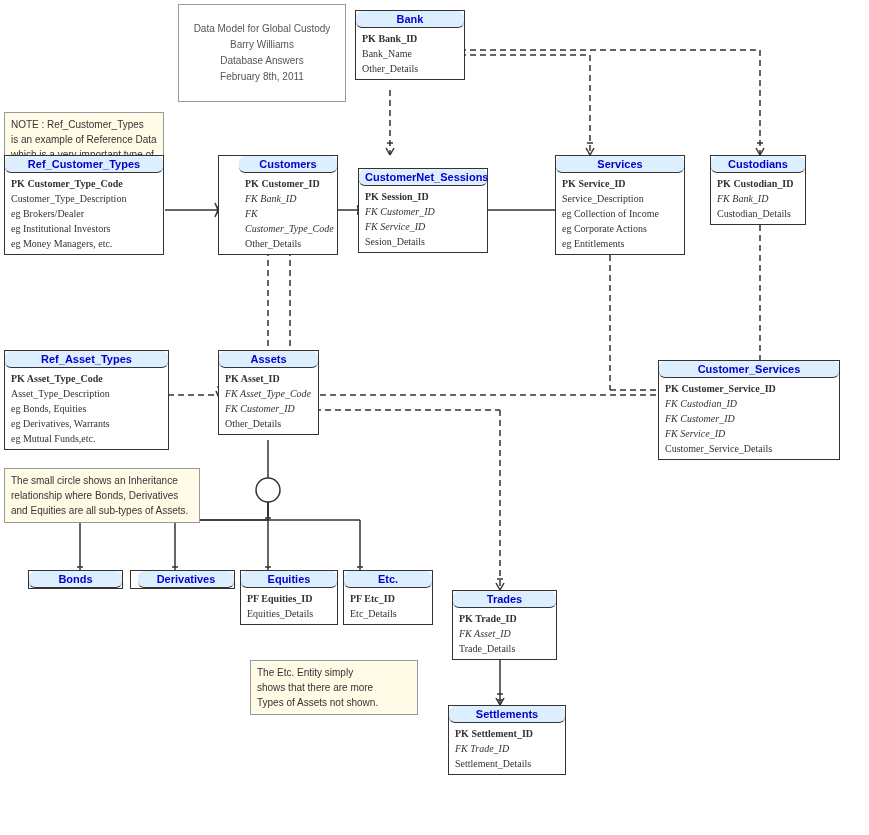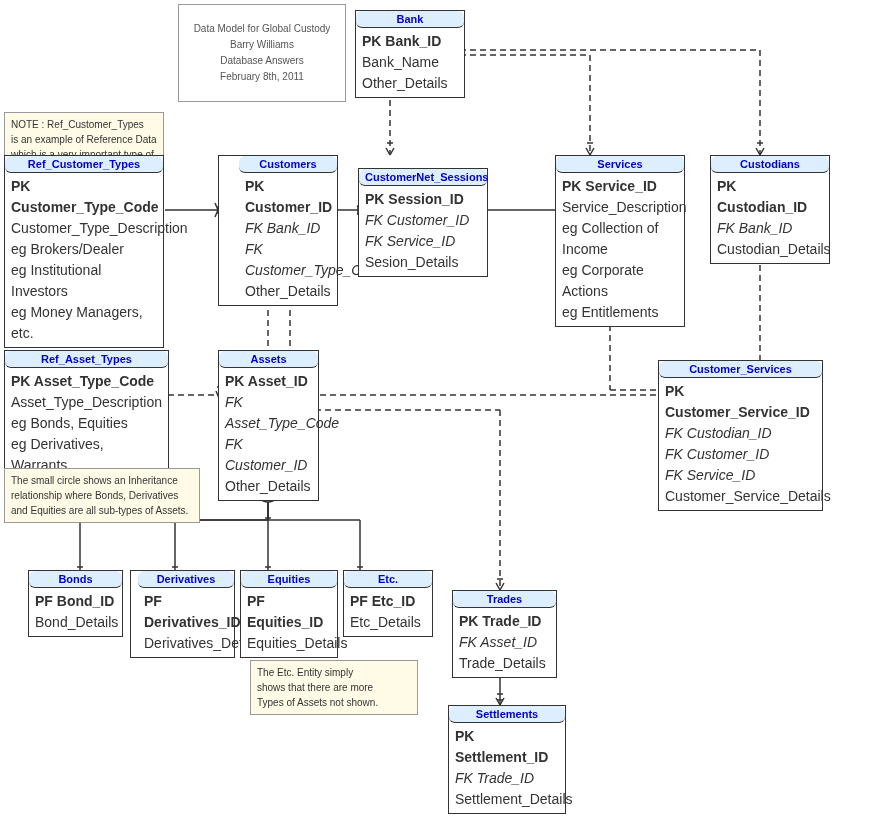--- a/index.html
+++ b/index.html
@@ -30,23 +30,24 @@
       border-bottom: 1px solid #333;
       padding: 2px 6px;
       text-align: center;
       font-weight: bold;
       color: #0000cc;
       font-size: 11px;
       border-radius: 6px;
     }
     .entity-body {
       padding: 3px 6px;
-      font-size: 14px;
+      font-size: 10px;
       color: #333;
       line-height: 1.5;
+      font-family: Liberation Serif, serif;
     }
     .entity-body .pk { font-weight: bold; }
     .entity-body .fk { font-style: italic; }
     .entity-body .pf { font-weight: bold; }
     .note-box {
       position: absolute;
       border: 1px solid #999;
       background: #fffbe6;
       padding: 4px 6px;
       font-size: 10px;
@@ -254,21 +255,21 @@
     <div class="entity-title">Services</div>
     <div class="entity-body">
       <div class="pk">PK  Service_ID</div>
       <div>Service_Description</div>
       <div>eg Collection of Income</div>
       <div>eg Corporate Actions</div>
       <div>eg Entitlements</div>
     </div>
   </div>
 
-  <div class="entity-box" style="left:710px; top:155px; width:120px;">
+  <div class="entity-box" style="left:710px; top:155px; width:96px;">
     <div class="entity-title">Custodians</div>
     <div class="entity-body">
       <div class="pk">PK  Custodian_ID</div>
       <div class="fk">FK  Bank_ID</div>
       <div>Custodian_Details</div>
     </div>
   </div>
 
   <div class="entity-box" style="left:4px; top:350px; width:165px;">
     <div class="entity-title">Ref_Asset_Types</div>
@@ -284,51 +285,43 @@
   <div class="entity-box" style="left:218px; top:350px; width:101px;">
     <div class="entity-title">Assets</div>
     <div class="entity-body">
       <div class="pk">PK  Asset_ID</div>
       <div class="fk">FK  Asset_Type_Code</div>
       <div class="fk">FK  Customer_ID</div>
       <div>Other_Details</div>
     </div>
   </div>
 
-  <div class="entity-box" style="left:658px; top:360px; width:165px;">
+  <div class="entity-box" style="left:658px; top:360px; width:182px;">
     <div class="entity-title">Customer_Services</div>
     <div class="entity-body">
       <div class="pk">PK  Customer_Service_ID</div>
       <div class="fk">FK  Custodian_ID</div>
       <div class="fk">FK  Customer_ID</div>
       <div class="fk">FK  Service_ID</div>
       <div>Customer_Service_Details</div>
     </div>
   </div>
 
   <div class="note-box" style="left:4px; top:468px; width:196px;">
     <div>The small circle shows an Inheritance</div>
     <div>relationship where Bonds, Derivatives</div>
     <div>and Equities are all sub-types of Assets.</div>
   </div>
 
   <div class="entity-box" style="left:28px; top:570px; width:95px;">
     <div class="entity-title">Bonds</div>
-    <div class="entity-body">
-      <div class="pf">PF  Bond_ID</div>
-      <div>Bond_Details</div>
-    </div>
   </div>
 
   <div class="entity-box" style="left:130px; top:570px; width:105px;padding-left:7px;">
     <div class="entity-title">Derivatives</div>
-    <div class="entity-body">
-      <div class="pf">PF  Derivatives_ID</div>
-      <div>Derivatives_Details</div>
-    </div>
   </div>
 
   <div class="entity-box" style="left:240px; top:570px; width:98px;">
     <div class="entity-title">Equities</div>
     <div class="entity-body">
       <div class="pf">PF  Equities_ID</div>
       <div>Equities_Details</div>
     </div>
   </div>
 

